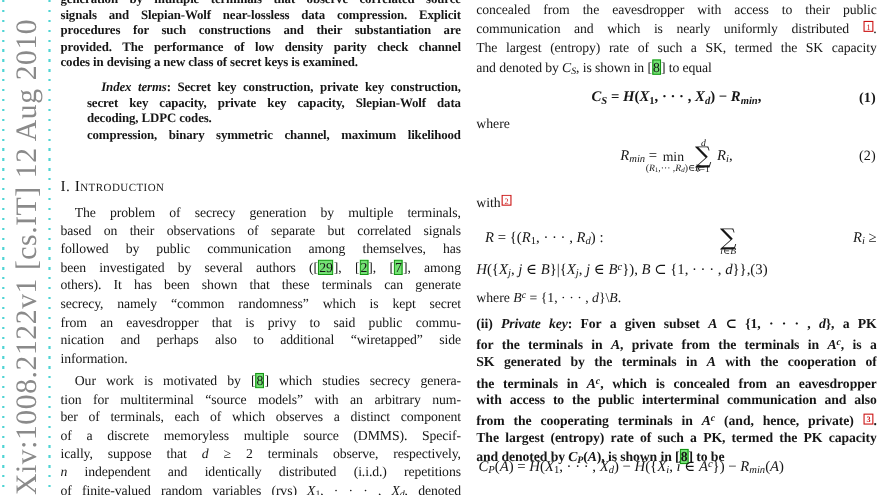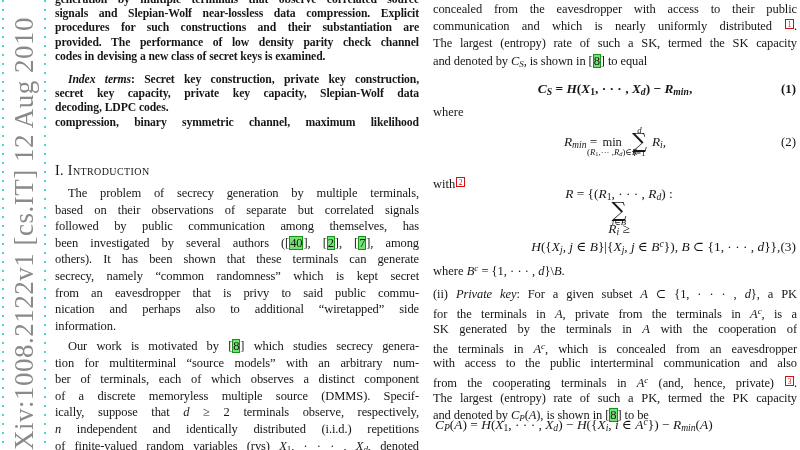--- a/index.html
+++ b/index.html
@@ -21,40 +21,40 @@
   .col-left{left:55px;width:364px;}
   .col-right{left:433px;width:364px;}
   .block{position:absolute;left:0;right:0;}
   .line{white-space:nowrap;overflow:hidden;text-align:justify;text-align-last:justify;}
   .line.short{text-align-last:left;}
   .line.indent{text-indent:13px;}
   
   .abstract{top:-7px;font-weight:bold;font-size:11.7px;letter-spacing:-.1px;}
   .abstract .line{height:14.2px;line-height:14.2px;}
   .indexterms{top:73px;font-weight:bold;font-size:11.7px;letter-spacing:-.1px;}
-  .indexterms .line{height:14.2px;line-height:14.2px;}
+  .indexterms .line{height:14.2px;line-height:14.2px;margin-left:24px;}
   .heading{position:absolute;top:163px;left:0;right:0;
     font-variant:small-caps;font-size:14px;letter-spacing:.4px;}
   .p1{top:185px;} .p2{top:338px;}
   .p1,.p2{font-size:12.5px;letter-spacing:-.1px;}
   .p1 .line,.p2 .line{height:16.6px;line-height:16.6px;}
   
   .rp1{top:1px;} .rp2{top:286px;}
   .rp1,.rp2{font-size:12.5px;letter-spacing:-.1px;}
   .rp1 .line{height:17.2px;line-height:17.2px;}
-  .rp2 .line{height:17.3px;line-height:17.3px;}
+  .rp2 .line{height:17.3px;line-height:17.3px;font-weight:bold;}
   .whereline{position:absolute;left:0;right:0;font-size:12.5px;}
   .w1{top:105px;} .wfn{top:177px;} .w2{top:263px;}
   
   .eqrow{position:absolute;left:0;right:0;display:flex;align-items:center;justify-content:center;
     font-size:13.4px;}
   .eq1{top:78px;height:22px;font-weight:bold;}
   .eq2{top:121px;height:42px;}
-  .eq3a{top:197px;height:40px;justify-content:flex-end;padding-left:8px;flex-direction:column;}
-  .eq3b{top:237px;height:18px;justify-content:flex-end;padding-right:1px;}
+  .eq3a{top:197px;height:40px;justify-content:space-between;padding-left:8px;}
+  .eq3b{top:237px;height:18px;justify-content:flex-start;padding-right:1px;}
   .eq4{top:414px;height:21px;justify-content:flex-start;padding-left:2px;}
   .eqno{position:absolute;right:1px;top:50%;transform:translateY(-50%);font-size:12.9px;}
   .limop{position:relative;display:inline-block;margin:0 5px;text-align:center;}
   .opname{font-size:12.5px;line-height:1;}
   .opsym{font-size:21px;line-height:.85;font-family:"DejaVu Serif","DejaVu Sans",serif;display:inline-block;}
   .limop .above{position:absolute;bottom:86%;left:50%;transform:translateX(-50%);white-space:nowrap;}
   .limop .below{position:absolute;top:86%;left:50%;transform:translateX(-50%);white-space:nowrap;}
   .oplim{font-size:8.8px;line-height:1.1;}
   
   .sg-i{font-style:italic;}
@@ -86,21 +86,21 @@
         <div class="line indent"><span class="sg-i">Index terms</span><span class="sg-t">: Secret key construction, private key construction,</span></div>
         <div class="line "><span class="sg-t">secret key capacity, private key capacity, Slepian-Wolf data</span></div>
         <div class="line short"><span class="sg-t">decoding, LDPC codes.</span></div>
         <div class="line "><span class="sg-t">compression, binary symmetric channel, maximum likelihood</span></div>
       </div>
     <div class="heading">I. Introduction</div>
     <div class="block p1">
         <div class="line indent"><span class="sg-t">The problem of secrecy generation by multiple terminals,</span></div>
         <div class="line "><span class="sg-t">based on their observations of separate but correlated signals</span></div>
         <div class="line "><span class="sg-t">followed by public communication among themselves, has</span></div>
-        <div class="line "><span class="sg-t">been investigated by several authors ([</span><span class="sg-c">40</span><span class="sg-t">], [</span><span class="sg-c">2</span><span class="sg-t">], [</span><span class="sg-c">7</span><span class="sg-t">], among</span></div>
+        <div class="line "><span class="sg-t">been investigated by several authors ([</span><span class="sg-c">29</span><span class="sg-t">], [</span><span class="sg-c">2</span><span class="sg-t">], [</span><span class="sg-c">7</span><span class="sg-t">], among</span></div>
         <div class="line "><span class="sg-t">others). It has been shown that these terminals can generate</span></div>
         <div class="line "><span class="sg-t">secrecy, namely “common randomness” which is kept secret</span></div>
         <div class="line "><span class="sg-t">from an eavesdropper that is privy to said public commu-</span></div>
         <div class="line "><span class="sg-t">nication and perhaps also to additional “wiretapped” side</span></div>
         <div class="line short"><span class="sg-t">information.</span></div>
       </div>
     <div class="block p2">
         <div class="line indent"><span class="sg-t">Our work is motivated by [</span><span class="sg-c">8</span><span class="sg-t">] which studies secrecy genera-</span></div>
         <div class="line "><span class="sg-t">tion for multiterminal “source models” with an arbitrary num-</span></div>
         <div class="line "><span class="sg-t">ber of terminals, each of which observes a distinct component</span></div>

